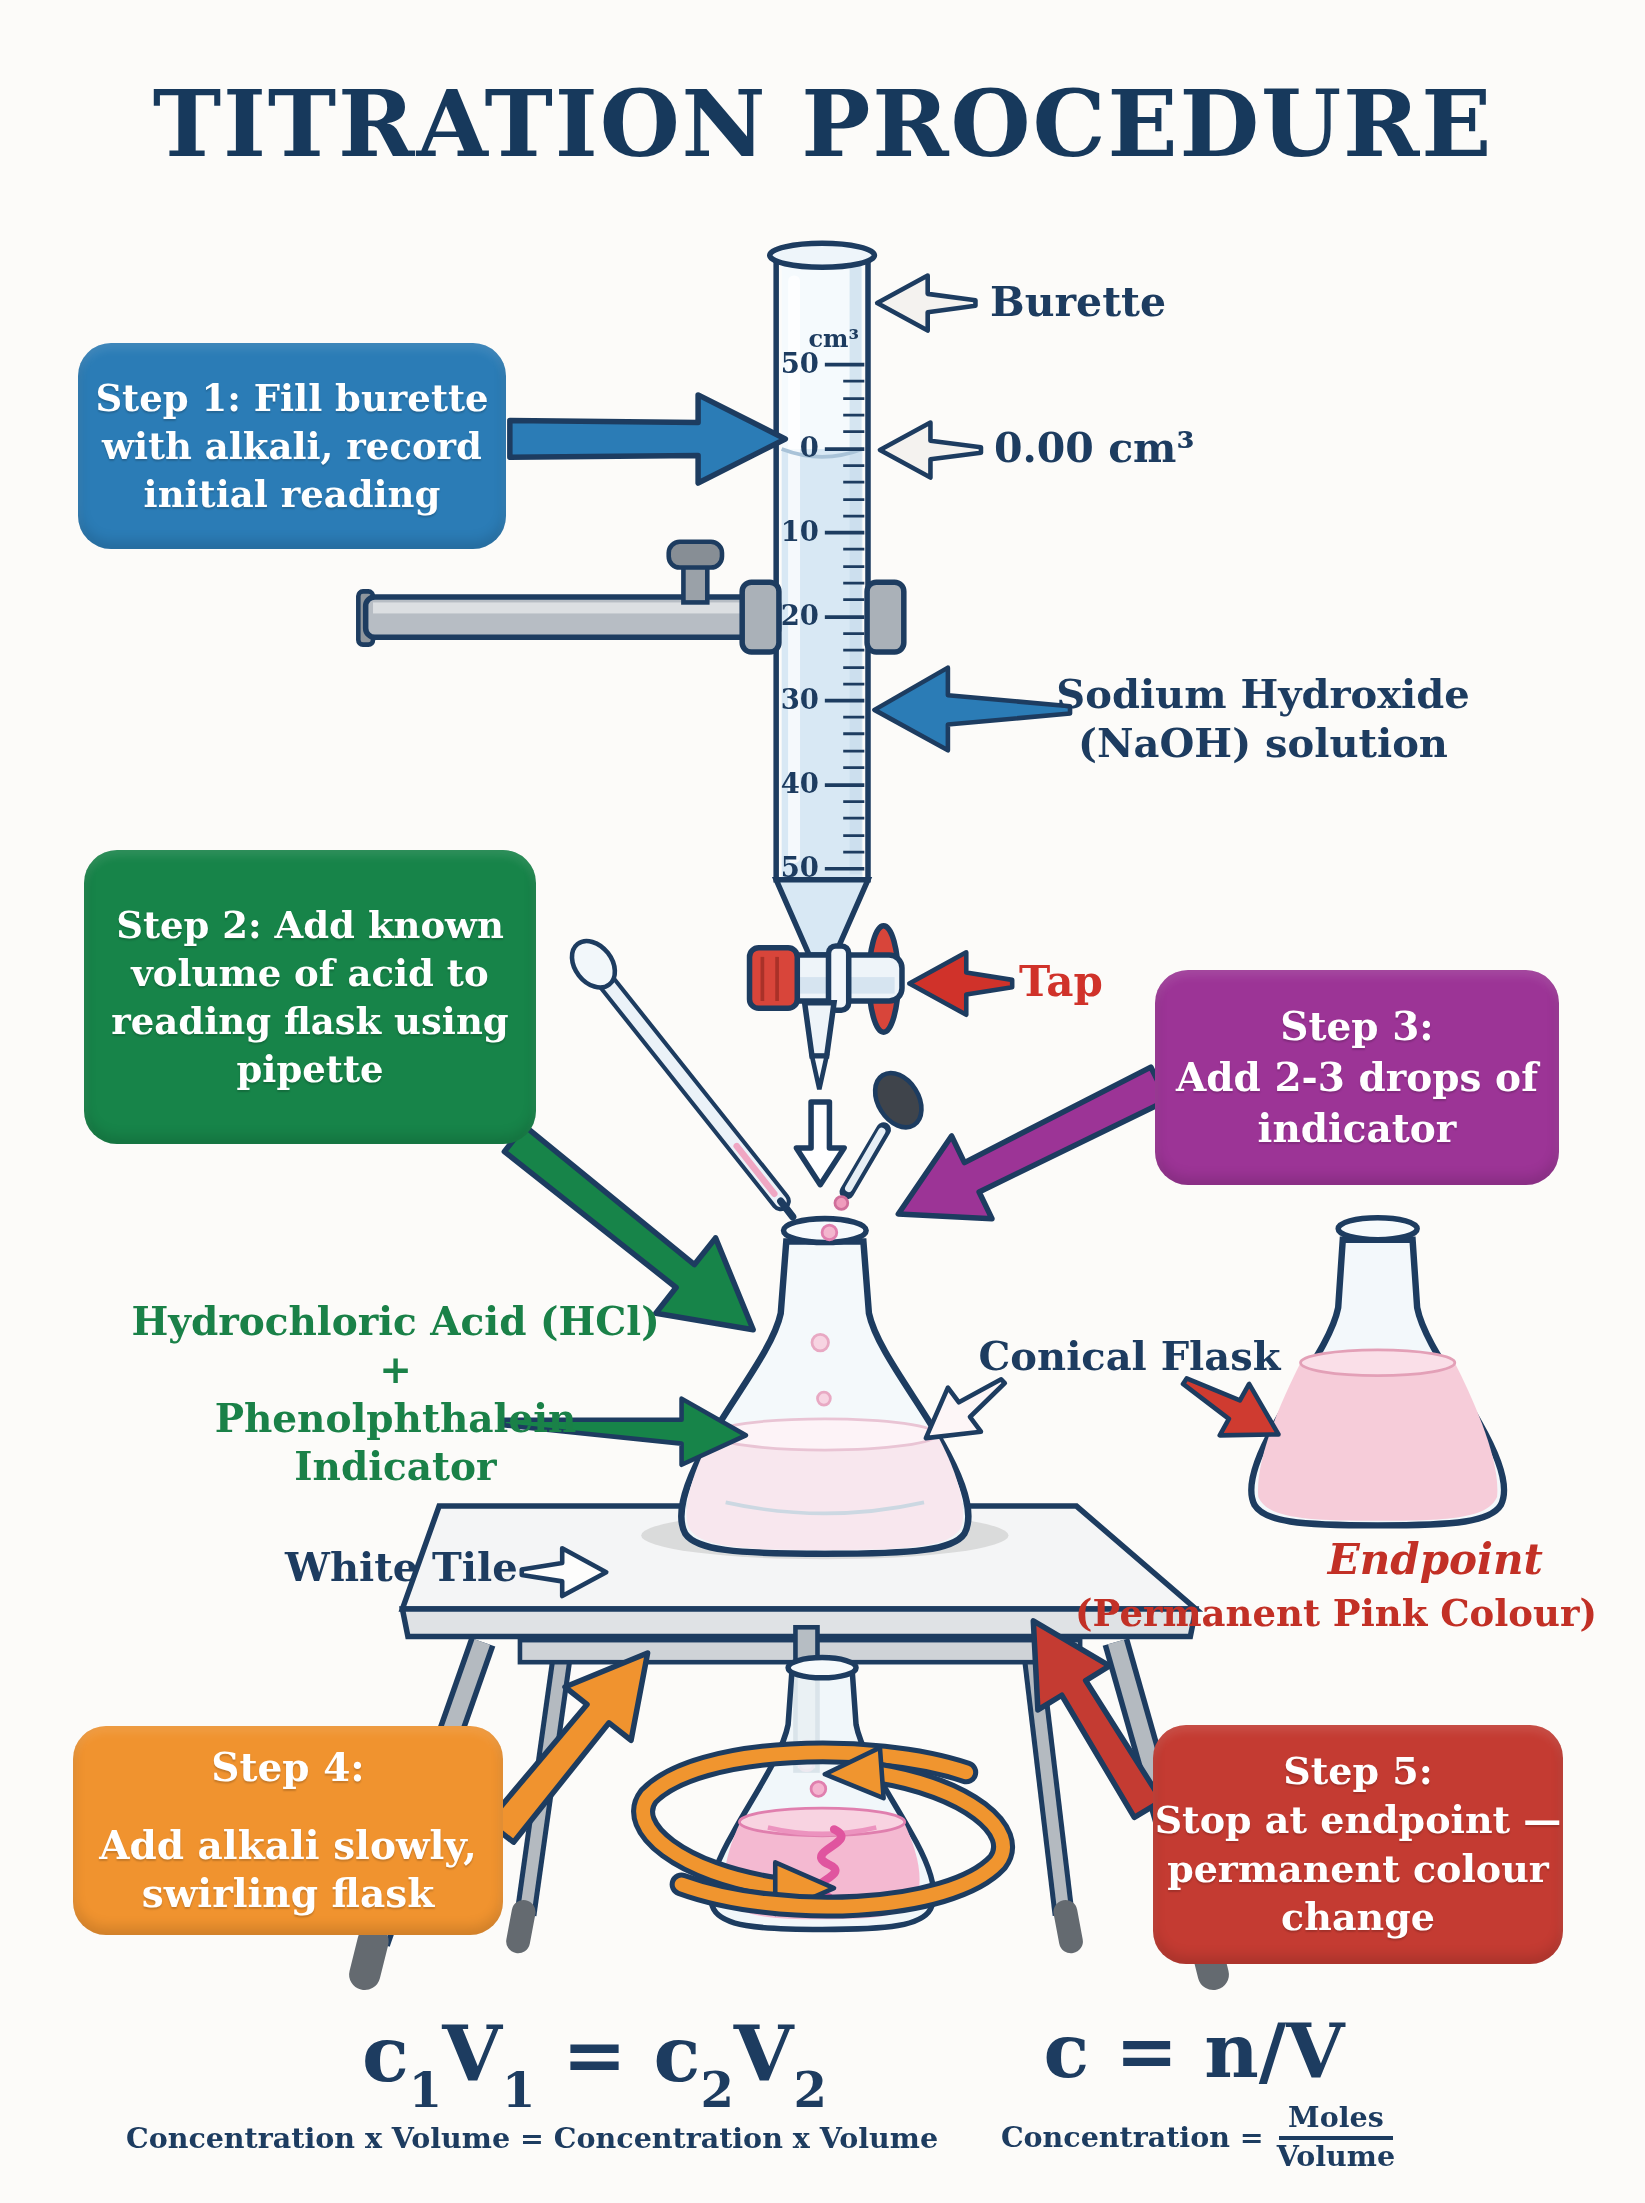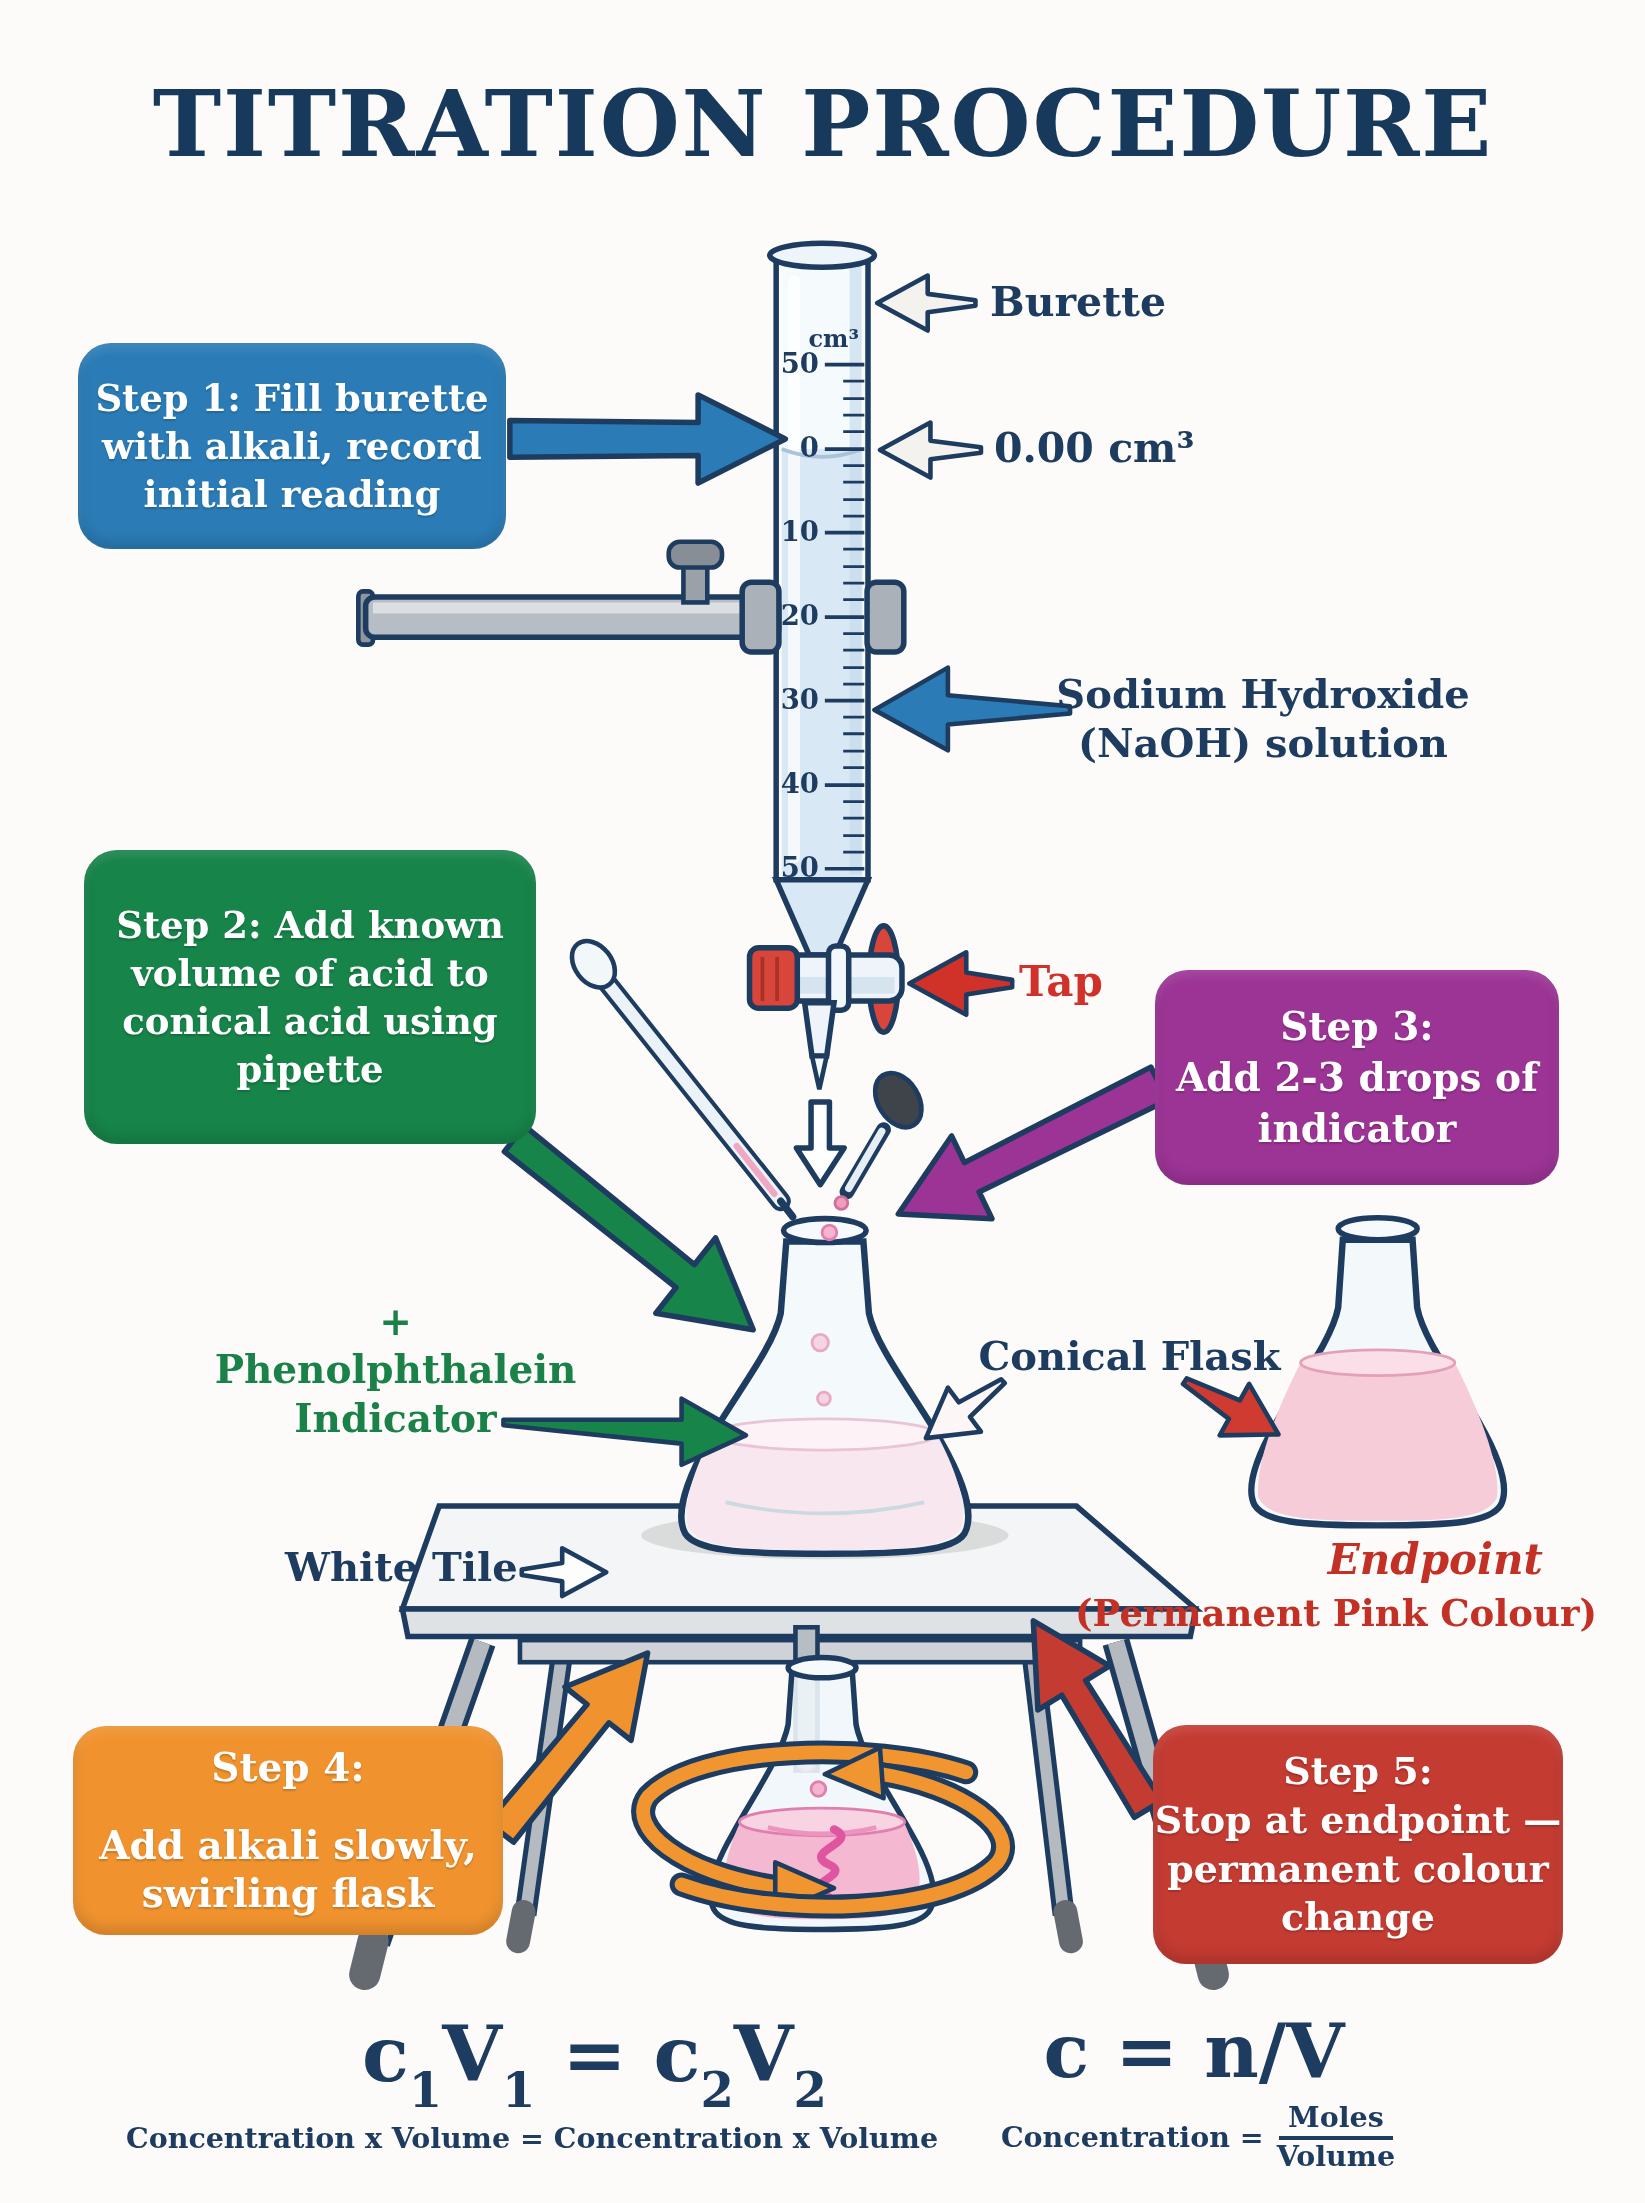--- a/index.html
+++ b/index.html
@@ -202,21 +202,21 @@
   <span class="scale-num" style="top:854px">50</span>
 
   <div class="stepbox box1">
     <span class="line">Step 1: Fill burette</span>
     <span class="line">with alkali, record</span>
     <span class="line">initial reading</span>
   </div>
   <div class="stepbox box2">
     <span class="line">Step 2: Add known</span>
     <span class="line">volume of acid to</span>
-    <span class="line">conical acid using</span>
+    <span class="line">reading flask using</span>
     <span class="line">pipette</span>
   </div>
   <div class="stepbox box3">
     <span class="line">Step 3:</span>
     <span class="line">Add 2-3 drops of</span>
     <span class="line">indicator</span>
   </div>
   <div class="stepbox box4">
     <span class="line">Step 4:</span>
     <span class="line">Add alkali slowly,</span>
@@ -230,20 +230,21 @@
   </div>
 
   <div class="txt lbl-burette">Burette</div>
   <div class="txt lbl-reading">0.00 cm³</div>
   <div class="txt lbl-naoh">
     <span style="display:block">Sodium Hydroxide</span>
     <span style="display:block">(NaOH) solution</span>
   </div>
   <div class="txt lbl-tap">Tap</div>
   <div class="txt lbl-acid">
+    <span style="display:block">Hydrochloric Acid (HCl)</span>
     <span style="display:block">+</span>
     <span style="display:block">Phenolphthalein</span>
     <span style="display:block">Indicator</span>
   </div>
   <div class="txt lbl-conical">Conical Flask</div>
   <div class="txt lbl-tile">White Tile</div>
   <div class="txt lbl-endpoint1">Endpoint</div>
   <div class="txt lbl-endpoint2">(Permanent Pink Colour)</div>
 
   <div class="txt formula-left"><span>c</span><sub>1</sub><span>V</span><sub>1</sub><span> = </span><span>c</span><sub>2</sub><span>V</span><sub>2</sub></div>

